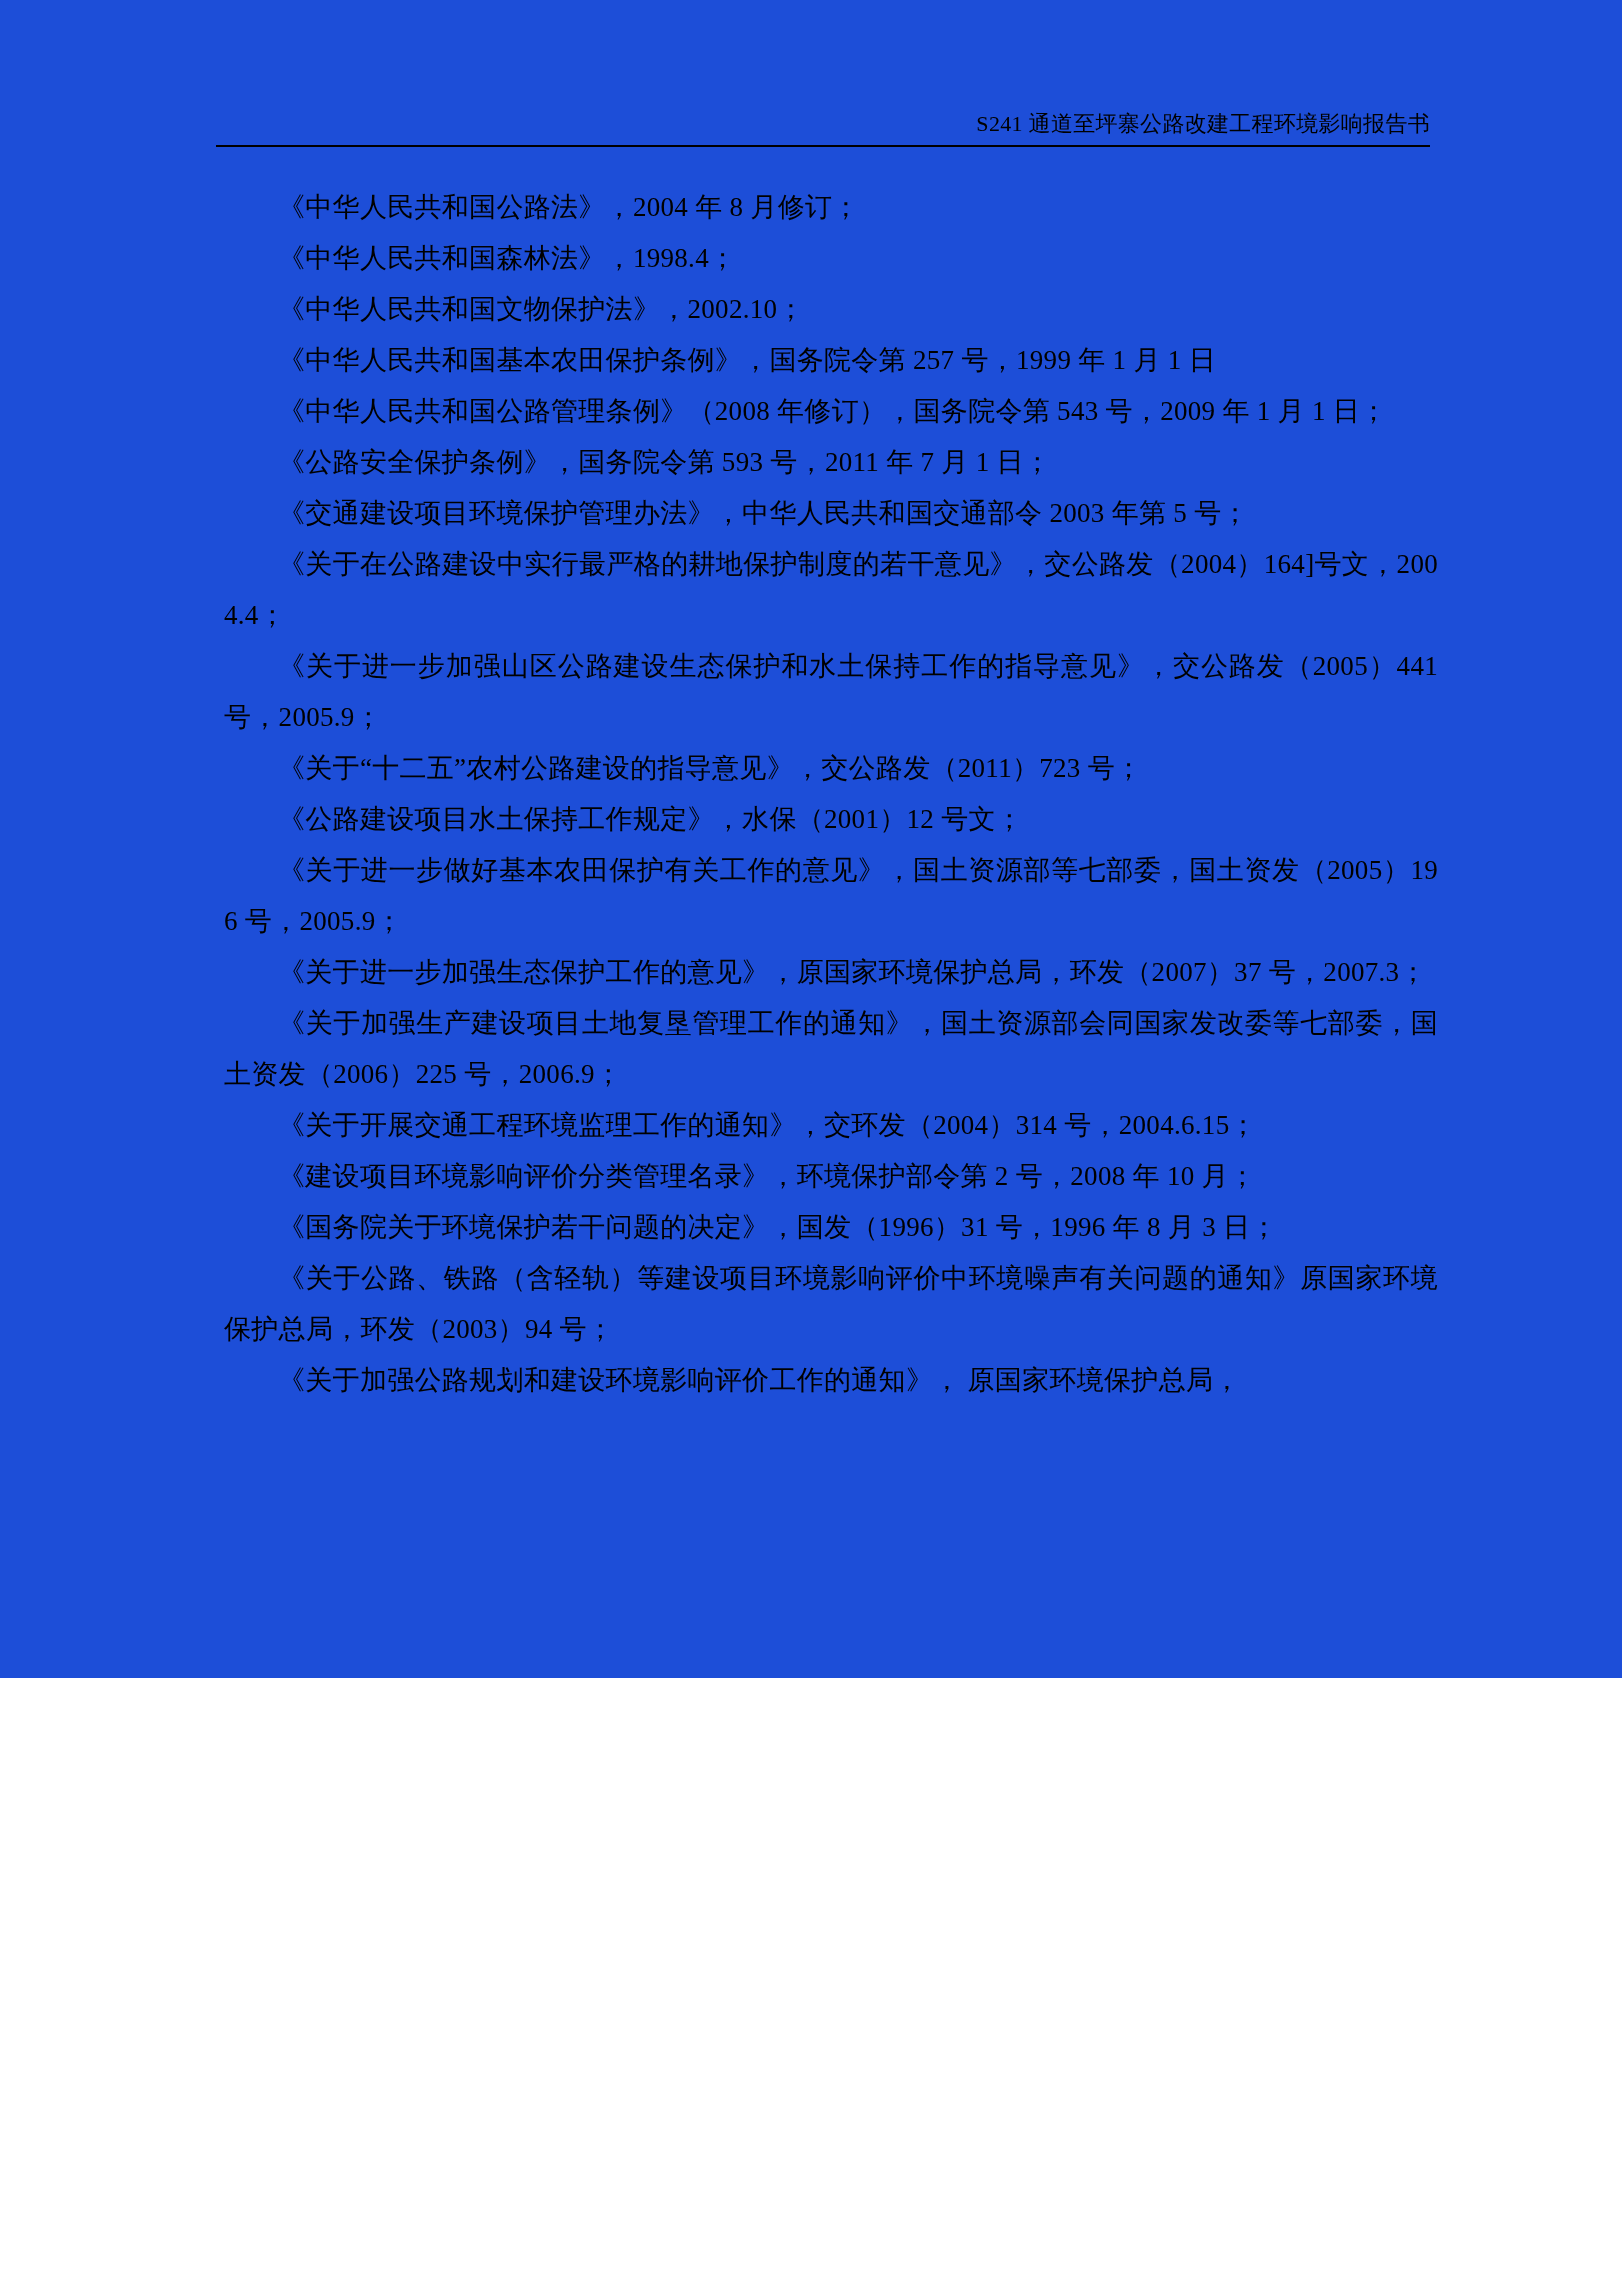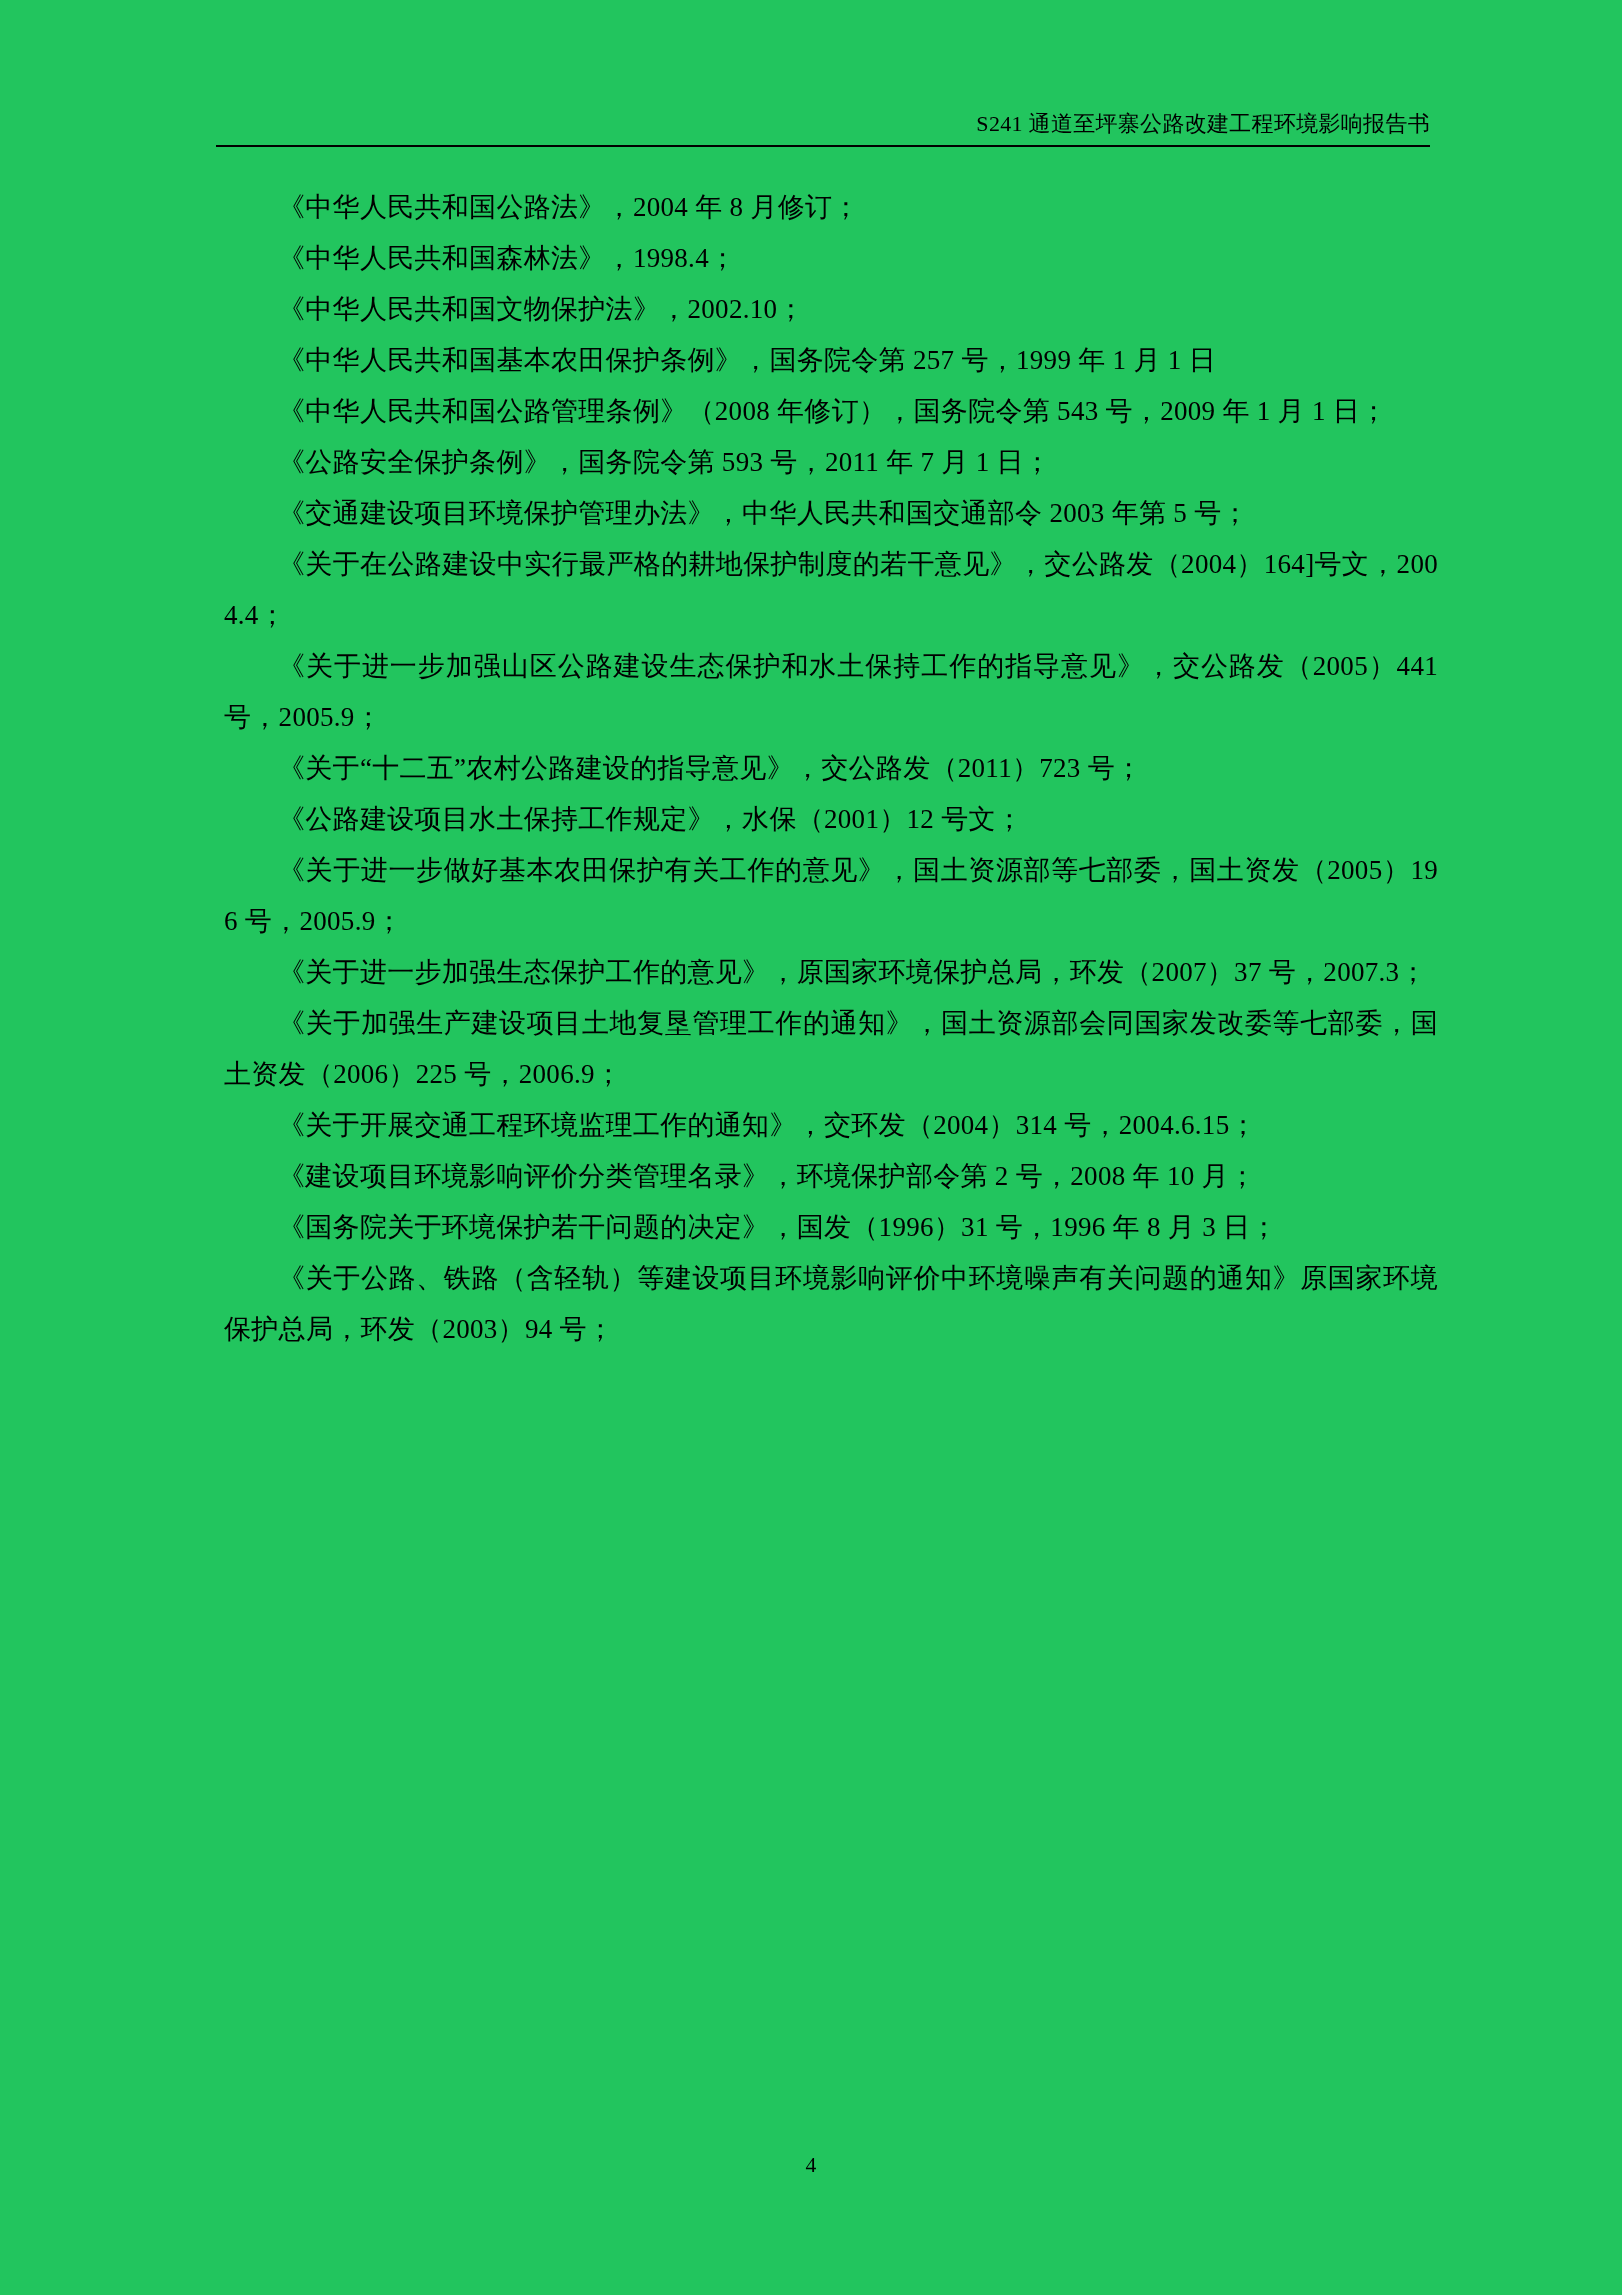--- a/index.html
+++ b/index.html
@@ -3,22 +3,22 @@
 <meta charset="utf-8">
 <style>
   html, body {
     margin: 0;
     padding: 0;
     background: #ffffff;
   }
   .page {
     position: relative;
     width: 1622px;
-    height: 2295px;
-    background: #22c55e;
+    height: 1678px;
+    background: #1d4ed8;
     box-sizing: border-box;
     font-family: "Liberation Serif", "DejaVu Serif", serif;
     color: #000000;
     overflow: hidden;
   }
   .header {
     position: absolute;
     left: 216px;
     top: 111px;
     width: 1214px;
@@ -81,18 +81,19 @@
     <p class="para">《关于进一步加强山区公路建设生态保护和水土保持工作的指导意见》，交公路发（2005）441 号，2005.9；</p>
     <p class="para">《关于“十二五”农村公路建设的指导意见》，交公路发（2011）723 号；</p>
     <p class="para">《公路建设项目水土保持工作规定》，水保（2001）12 号文；</p>
     <p class="para">《关于进一步做好基本农田保护有关工作的意见》，国土资源部等七部委，国土资发（2005）196 号，2005.9；</p>
     <p class="para">《关于进一步加强生态保护工作的意见》，原国家环境保护总局，环发（2007）37 号，2007.3；</p>
     <p class="para">《关于加强生产建设项目土地复垦管理工作的通知》，国土资源部会同国家发改委等七部委，国土资发（2006）225 号，2006.9；</p>
     <p class="para">《关于开展交通工程环境监理工作的通知》，交环发（2004）314 号，2004.6.15；</p>
     <p class="para">《建设项目环境影响评价分类管理名录》，环境保护部令第 2 号，2008 年 10 月；</p>
     <p class="para">《国务院关于环境保护若干问题的决定》，国发（1996）31 号，1996 年 8 月 3 日；</p>
     <p class="para">《关于公路、铁路（含轻轨）等建设项目环境影响评价中环境噪声有关问题的通知》原国家环境保护总局，环发（2003）94 号；</p>
+    <p class="para">《关于加强公路规划和建设环境影响评价工作的通知》， 原国家环境保护总局，</p>
   </div>
 
   <div class="page-number">4</div>
 
 </div>
 
 
 </body></html>

